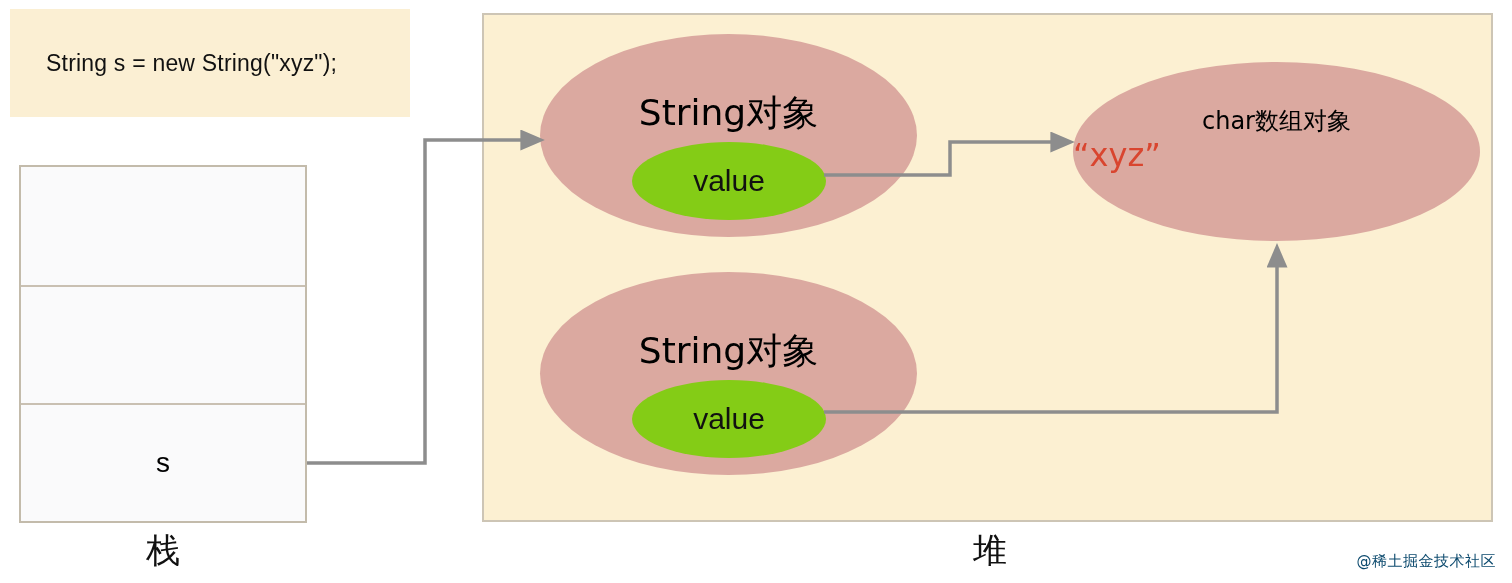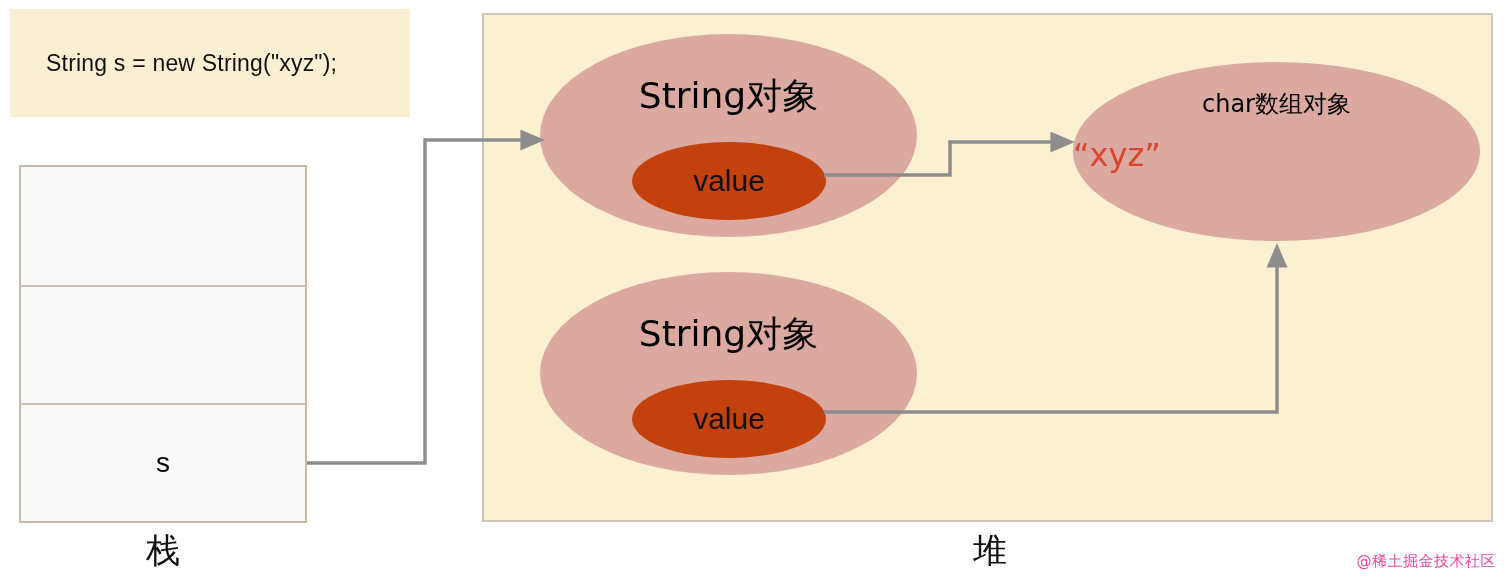--- a/index.html
+++ b/index.html
@@ -106,25 +106,26 @@
     border-radius: 50%;
     background: #dba9a0;
   }
   .ellipse .obj-title {
     position: absolute;
     left: 0;
     width: 100%;
     text-align: center;
     color: #000000;
     font-family: "DejaVu Sans", "Liberation Sans", sans-serif;
+    margin-top: 17px;
   }
   .inner-ellipse {
     position: absolute;
     border-radius: 50%;
-    background: #c2410c;
+    background: #84cc16;
     display: flex;
     align-items: center;
     justify-content: center;
   }
   .inner-ellipse .inner-label {
     font-size: 30px;
     color: #111111;
     font-family: "Liberation Sans", sans-serif;
   }
 
@@ -161,21 +162,21 @@
     height: 583px;
     pointer-events: none;
   }
 
   
   .watermark {
     position: absolute;
     right: 16px;
     bottom: 12px;
     font-size: 15px;
-    color: #ec4899;
+    color: #0c4a6e;
     font-family: "DejaVu Sans", "Liberation Sans", sans-serif;
     letter-spacing: 0.5px;
   }
 </style>
 </head>
 <body>
 
 <div id="canvas">
 
   <div class="code-box">

